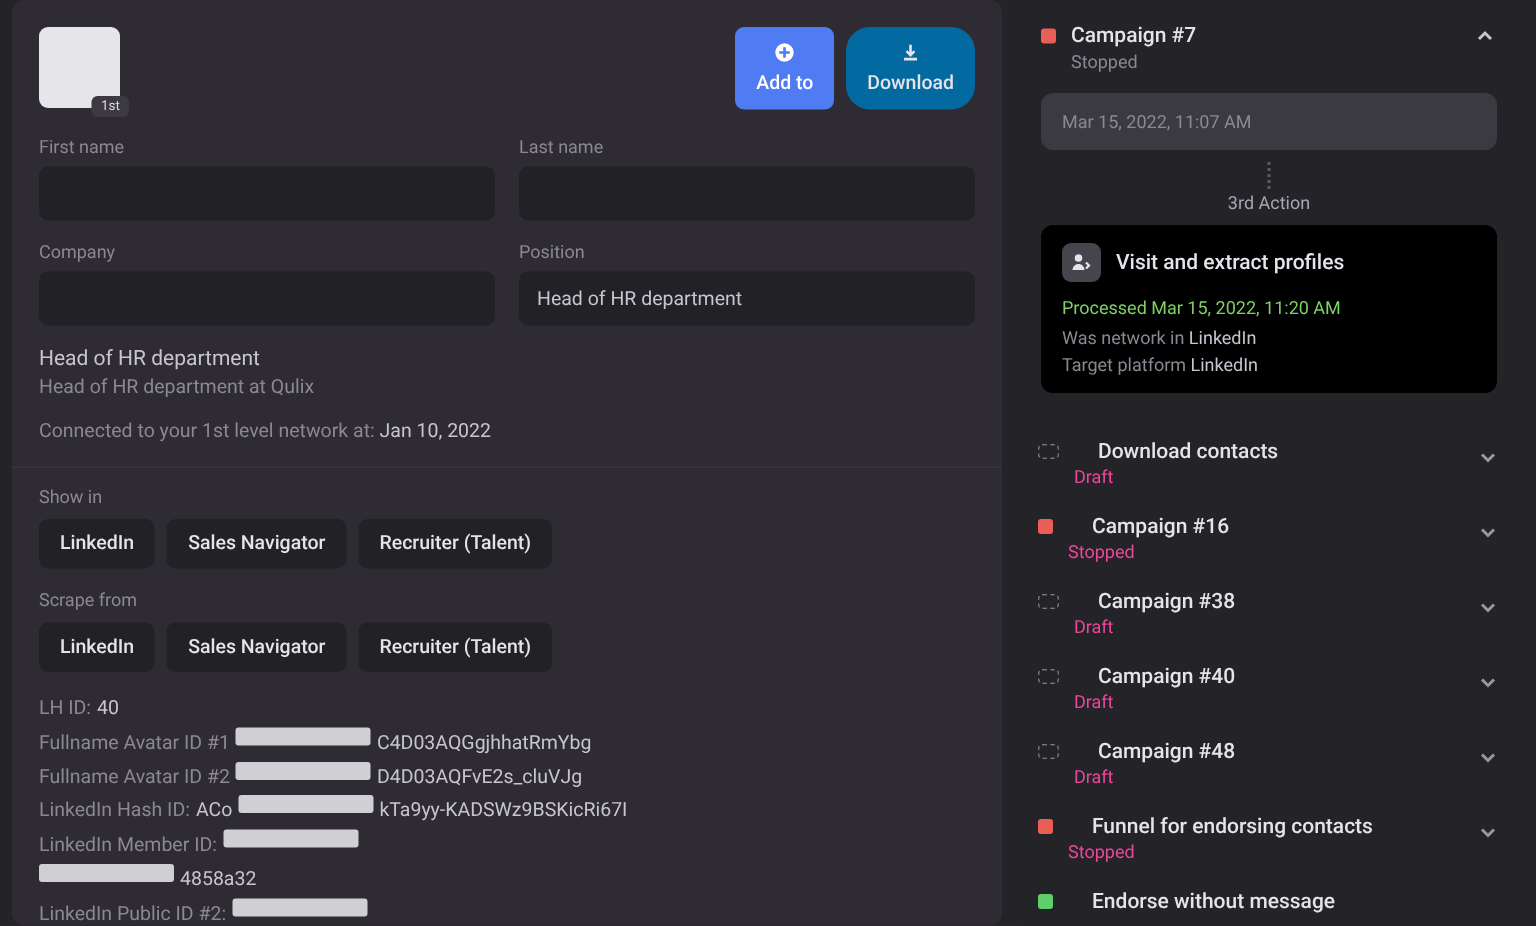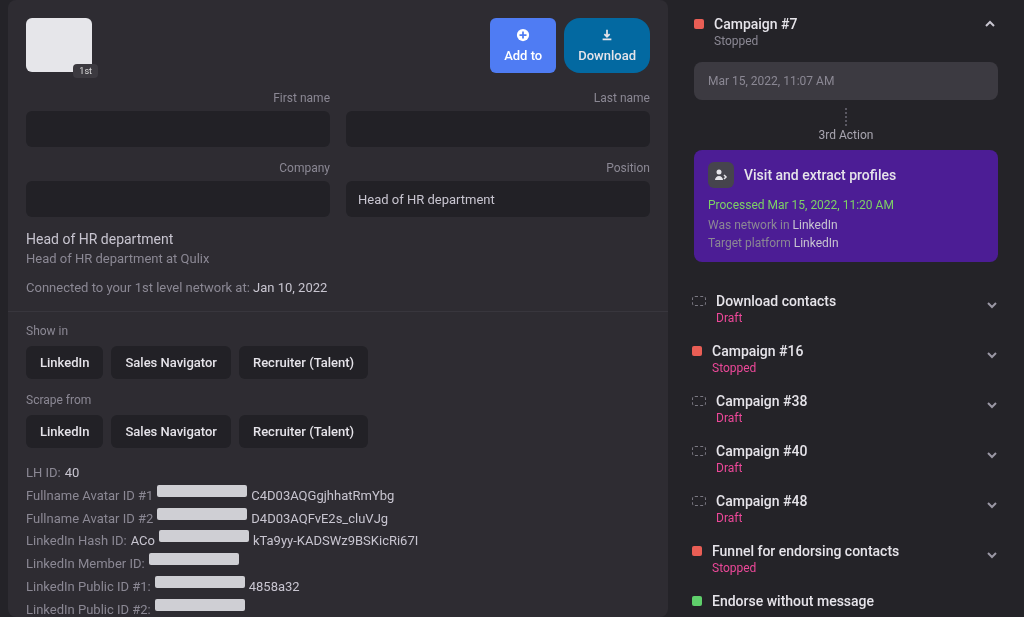--- a/index.html
+++ b/index.html
@@ -1,29 +1,29 @@
 <!DOCTYPE html>
 <html><head>
 <meta charset="utf-8">
 <style>
 * { margin: 0; padding: 0; box-sizing: border-box; font-family: -apple-system, BlinkMacSystemFont, 'Segoe UI', Roboto, sans-serif; }
 body { background: #242328; color: #a8a5b0; font-size: 13px; width: 1024px; height: 617px; overflow: hidden; display: flex; }
 .left-panel { width: 660px; background: #2e2c32; border-radius: 8px; margin: 0 8px 0 8px; padding: 18px; overflow: hidden; }
 .right-panel { flex: 1; padding: 0 12px 0 4px; overflow-y: auto; }
 .header-row { display: flex; align-items: flex-start; justify-content: space-between; margin-bottom: 18px; }
-.avatar-wrap { position: relative; width: 66px; height: 54px; border-radius: 6px; background: #e6e6ea; }
+.avatar-wrap { position: relative; width: 54px; height: 54px; border-radius: 6px; background: #e6e6ea; }
 .avatar-wrap .badge-1st { position: absolute; right: -6px; bottom: -6px; background: #3c3a40; color: #ddd; font-size: 9px; padding: 2px 6px; border-radius: 4px; }
 .header-buttons { display: flex; gap: 8px; }
 .btn { display: inline-flex; align-items: center; gap: 6px; font-size: 13px; font-weight: 500; border: none; border-radius: 6px; padding: 10px 14px; cursor: pointer; flex-direction: column; }
 .btn-primary { background: #4f7cf3; color: #fff; }
 .btn-dark { background: #0369a1; color: #e6e4ea; border-radius: 16px; }
 .icon { display: inline-block; width: 14px; height: 14px; }
 .fields-row { display: flex; gap: 16px; margin-bottom: 14px; }
 .field { flex: 1; display: flex; flex-direction: column; gap: 6px; }
-.field label { font-size: 12px; color: #8b8894; text-align: right; }
+.field label { font-size: 12px; color: #8b8894; }
 .input { background: #222126; border: none; border-radius: 6px; padding: 10px 12px; color: #c8c5d0; font-size: 13px; height: 36px; }
 .section-text { margin-top: 10px; margin-bottom: 4px; color: #c8c5d0; font-size: 14px; }
 .section-sub { color: #8b8894; font-size: 13px; margin-bottom: 14px; }
 .connected-row { color: #8b8894; font-size: 13px; margin-bottom: 16px; }
 .connected-row .date { color: #c8c5d0; }
 .divider { border-top: 1px solid #38363d; margin: 0 -18px 12px; }
 .small-label { font-size: 12px; color: #8b8894; margin-bottom: 8px; }
 .chips { display: flex; gap: 8px; margin-bottom: 14px; }
 .chip { background: #222126; border: none; border-radius: 6px; padding: 9px 14px; color: #e6e4ea; font-size: 13px; font-weight: 500; cursor: pointer; }
 .id-list { font-size: 13px; line-height: 1.75; }
@@ -39,31 +39,31 @@
 .dot-dash { width: 14px; height: 10px; background: none; border: 1.5px dashed #7a7882; border-radius: 3px; margin-top: 3px; flex-shrink: 0; }
 .dot-green { background: #5fcf6b; border-radius: 2px; width: 10px; height: 10px; margin-top:3px; flex-shrink:0;}
 .camp-title { color: #e6e4ea; font-size: 14px; font-weight: 500; }
 .camp-sub { color: #8b8894; font-size: 12px; margin-top: 2px; }
 .chevron { margin-left: auto; color: #c8c5d0; cursor: pointer; font-size: 14px; }
 .event-card { background: #3c3a41; border-radius: 8px; padding: 12px 14px; margin: 4px 6px 8px; }
 .event-title { color: #e6e4ea; font-size: 14px; font-weight: 500; margin-bottom: 4px; }
 .event-time { color: #8b8894; font-size: 12px; }
 .dotted-line { border-left: 2px dotted #5a5862; height: 18px; margin: 4px auto 2px; width: 0; }
 .action-label { text-align: center; color: #a8a5b0; font-size: 12px; margin-bottom: 8px; }
-.action-card { background: #4c1d95; border-radius: 8px; padding: 12px 14px; margin: 0 6px 14px; }
+.action-card { background: #000000; border-radius: 8px; padding: 12px 14px; margin: 0 6px 14px; }
 .action-head { display: flex; align-items: center; gap: 10px; margin-bottom: 10px; }
 .action-icon { width: 26px; height: 26px; background: #46444d; border-radius: 6px; display: flex; align-items: center; justify-content: center; color: #e6e4ea; font-size: 13px; }
 .action-title { color: #e6e4ea; font-size: 14px; font-weight: 500; }
 .proc { color: #7dd165; font-size: 12px; margin-bottom: 6px; }
 .meta-line { color: #8b8894; font-size: 12px; margin-top: 4px; }
 .meta-line .b { color: #c8c5d0; }
 .campaign-list { margin-top: 4px; }
 .camp-item { display: flex; align-items: flex-start; gap: 10px; padding: 9px 12px; }
 .camp-item .info { flex: 1; }
-.camp-item .title { color: #e6e4ea; font-size: 14px; font-weight: 500; }
+.camp-item .title { color: #e6e4ea; font-size: 14px; font-weight: 500; margin-left: 16px; }
 .camp-item .state { color: #ec4899; font-size: 12px; margin-top: 2px; }
 .chev-down { color: #9a97a4; cursor: pointer; font-size: 14px; margin-top: 4px; }
 svg { display: block; }
 </style>
 </head>
 <body>
 
 <div class="left-panel">
   <div class="header-row">
     <div class="avatar-wrap">
@@ -153,21 +153,20 @@
         <span class="k">LinkedIn Hash ID: </span>
         <span class="v">ACo</span>
         <span class="redact"></span>
         <span class="v">kTa9yy-KADSWz9BSKicRi67I</span>
       </div>
     <div class="row">
         <span class="k">LinkedIn Member ID:</span>
         <span class="redact"></span>
       </div>
     <div class="row">
-        <span class="k">LinkedIn Public ID #1:</span>
         <span class="redact"></span>
         <span class="v">4858a32</span>
       </div>
     <div class="row">
         <span class="k">LinkedIn Public ID #2:</span>
         <span class="redact"></span>
       </div>
   </div>
 </div>
 

